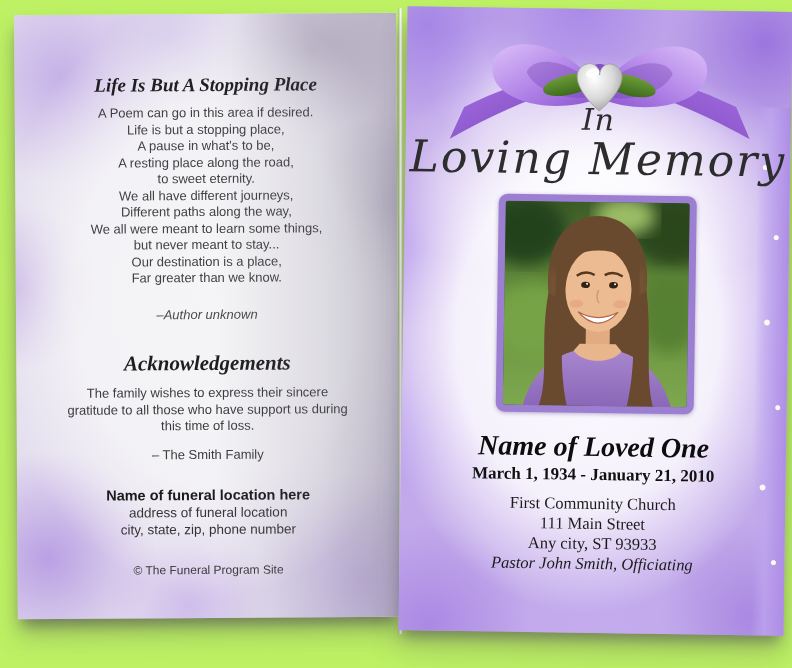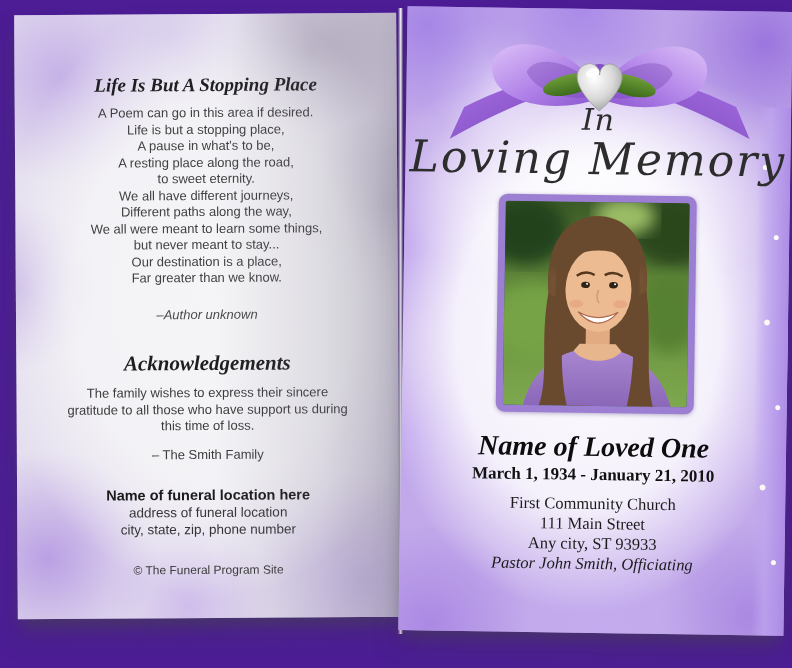--- a/index.html
+++ b/index.html
@@ -1,18 +1,18 @@
 <!DOCTYPE html>
 <html><head>
 <meta charset="utf-8">
 <style>
   * { margin:0; padding:0; box-sizing:border-box; }
   html,body { width:792px; height:668px; }
   body { background:#ffffff; font-family:"Liberation Sans", sans-serif; overflow:hidden; }
-  .stage { position:relative; width:792px; height:668px; background:#4c1d95; }
+  .stage { position:relative; width:792px; height:668px; background:#bef264; }
 
   
   .panel { position:absolute; overflow:hidden; }
   .panel-left {
     left:16px; top:14px; width:382px; height:604px;
     transform:rotate(-0.35deg);
     background-color:#ece6f6;
     background-image:
       radial-gradient(circle 150px at 12% 10%, rgba(201,179,238,.95), rgba(201,179,238,0) 72%),
       radial-gradient(circle 120px at 0% 45%,  rgba(188,162,230,.75), rgba(188,162,230,0) 70%),

